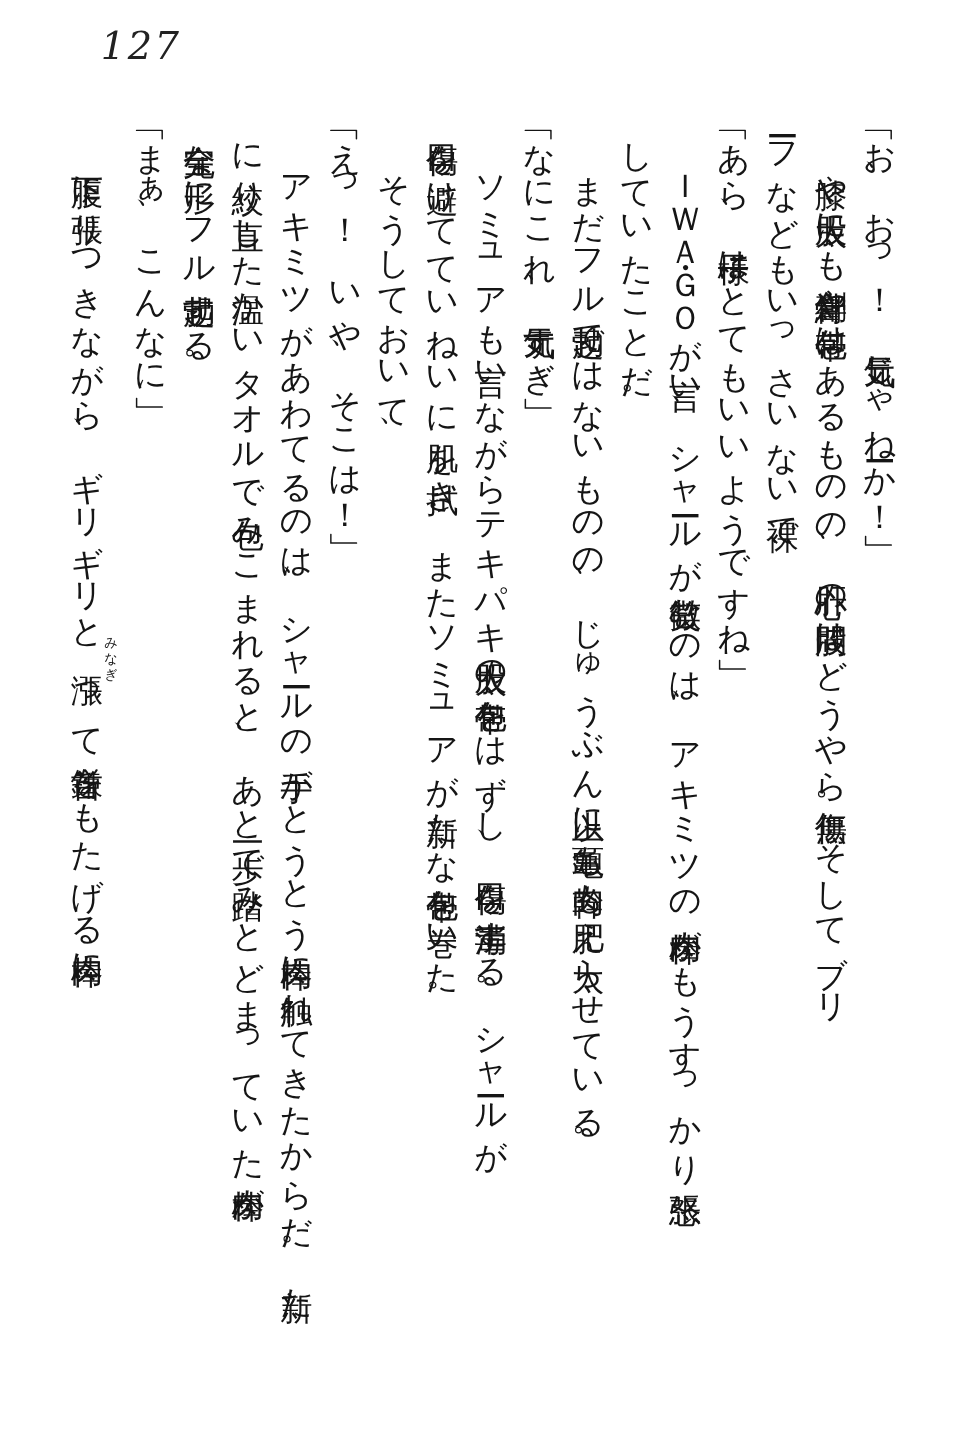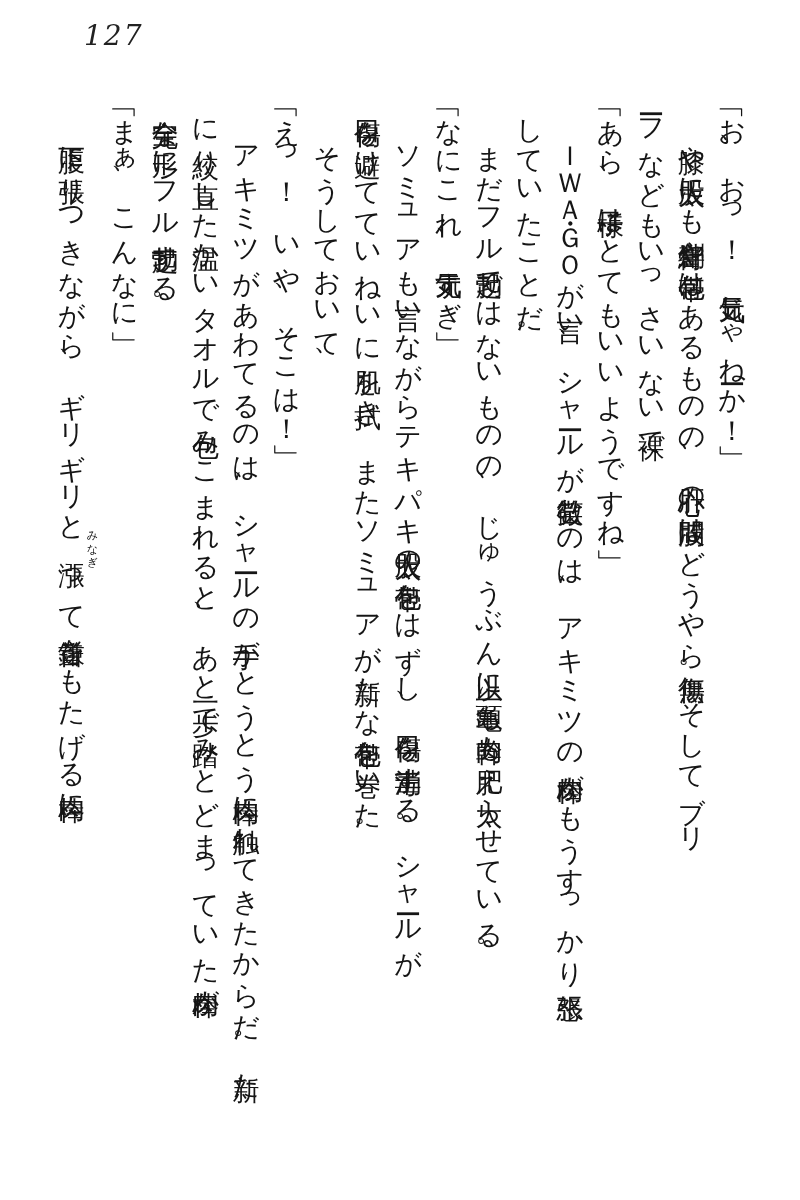--- a/index.html
+++ b/index.html
@@ -12,21 +12,21 @@
     background: #ffffff;
     position: relative;
     overflow: hidden;
     font-family: "DejaVu Serif", "Liberation Serif", serif;
     color: #151515;
   }
   .page-number {
     position: absolute;
     top: 19px;
     left: 84px;
-    font-size: 28px;
+    font-size: 32px;
     font-style: italic;
     letter-spacing: 2px;
     color: #222222;
   }
   .text-block {
     position: absolute;
     top: 100px;
     right: 54px;
     height: 1045px;
     writing-mode: vertical-rl;

